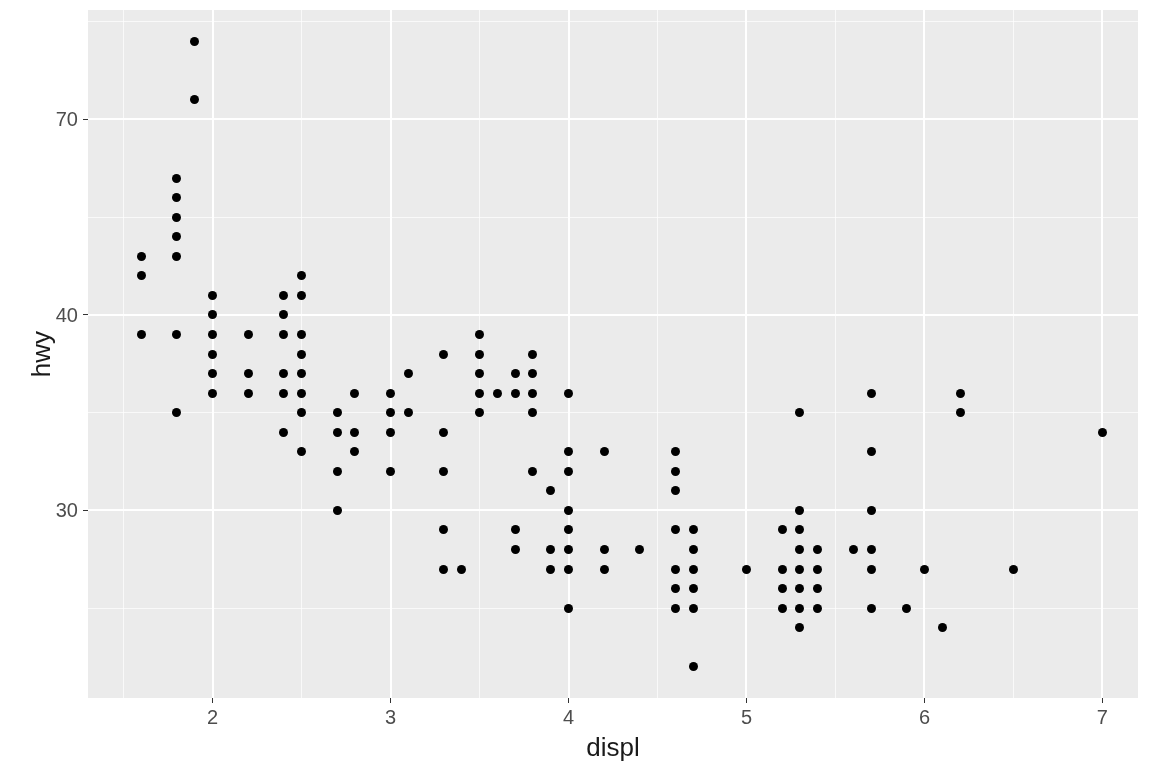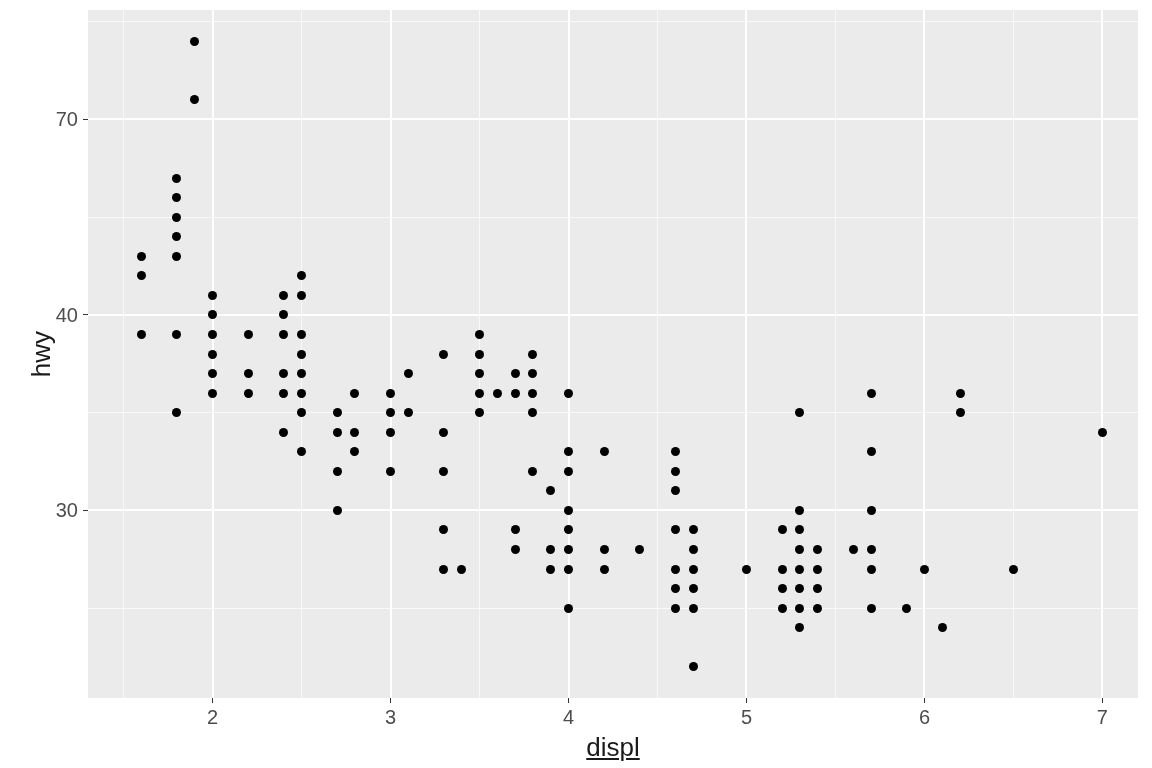--- a/index.html
+++ b/index.html
@@ -221,15 +221,15 @@
       <div class="tick-label" style="left: 924.441px; top: 706px; transform: translateX(-50%);">6</div>
       <div class="tick-mark x" style="left: 1101.91px; top: 698px;"></div>
       <div class="tick-label" style="left: 1102.41px; top: 706px; transform: translateX(-50%);">7</div>
       <div class="tick-mark y" style="left: 83px; top: 509.864px;"></div>
       <div class="tick-label" style="right: 1074px; top: 510.364px; transform: translateY(-50%);">30</div>
       <div class="tick-mark y" style="left: 83px; top: 314.409px;"></div>
       <div class="tick-label" style="right: 1074px; top: 314.909px; transform: translateY(-50%);">40</div>
       <div class="tick-mark y" style="left: 83px; top: 118.955px;"></div>
       <div class="tick-label" style="right: 1074px; top: 119.455px; transform: translateY(-50%);">70</div>
     </div>
-  <div class="axis-title" id="x-title" style="left: 613px; top: 732px; transform: translateX(-50%); text-decoration: underline;">displ</div>
+  <div class="axis-title" id="x-title" style="left: 613px; top: 732px; transform: translateX(-50%);">displ</div>
   <div class="axis-title" id="y-title" style="position: absolute; left: 18px; top: 354px; transform: translateY(-50%) rotate(-90deg); transform-origin: center center; font-size: 26px; color: rgb(26, 26, 26);">hwy</div>
 </div>
 
 </body></html>

